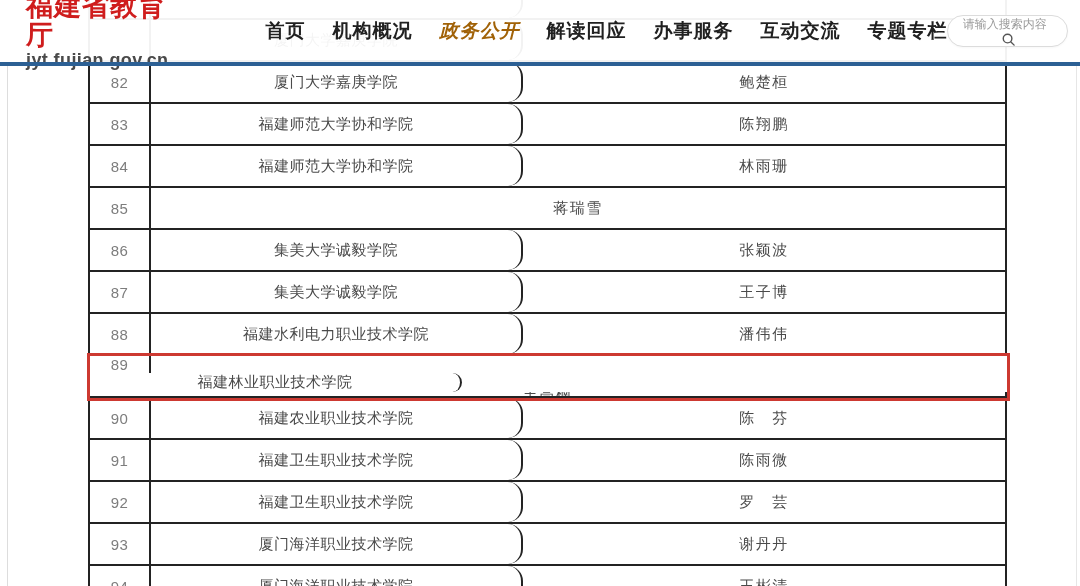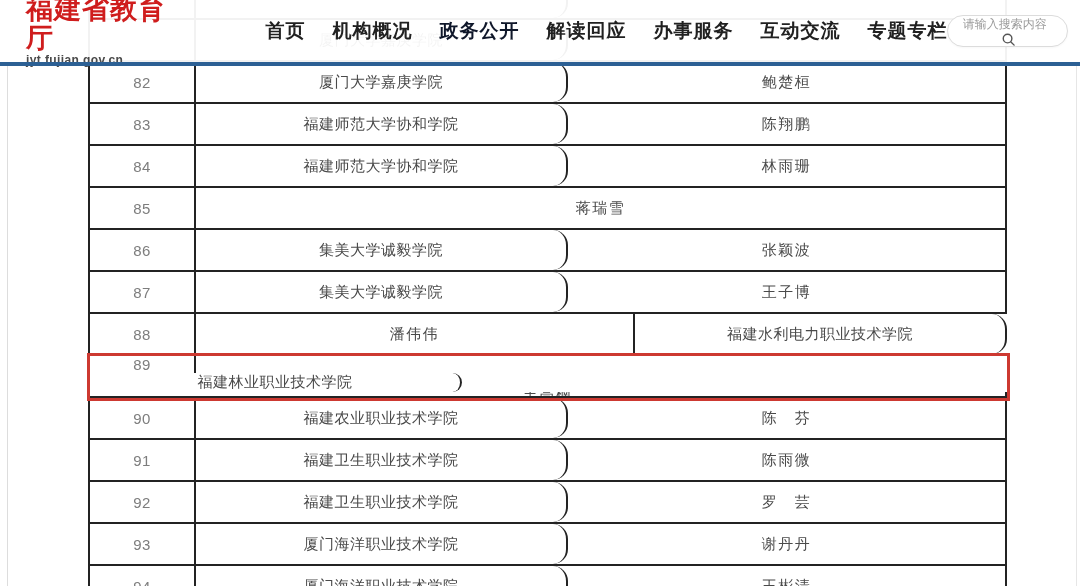--- a/index.html
+++ b/index.html
@@ -10,24 +10,24 @@
   .header{
     position:absolute;top:0;left:16px;right:0;height:62px;
     background:rgba(255,255,255,0.94);
     z-index:10;display:flex;align-items:center;padding:0 12px 0 10px;box-sizing:border-box;
   }
   .logo{display:flex;flex-direction:column;justify-content:center;line-height:1.05;}
   .logo-title{
     font-family:"DejaVu Serif","Liberation Serif",serif;
     font-weight:bold;font-size:27px;color:#cf1d1d;letter-spacing:1px;
   }
-  .logo-domain{font-size:12px;font-weight:bold;color:#4a4a4a;letter-spacing:0.4px;margin-top:2px;}
+  .logo-domain{font-size:18px;font-weight:bold;color:#4a4a4a;letter-spacing:0.4px;margin-top:2px;}
   .nav{display:flex;gap:27px;margin-left:86px;align-items:center;}
   .nav-item{font-size:19px;font-weight:bold;color:#212121;letter-spacing:1px;text-decoration:none;cursor:pointer;white-space:nowrap;}
-  .nav-item.active{color:#0f172a;}
+  .nav-item.active{color:#a16207;font-style:italic;}
   .search{
     margin-left:auto;width:130px;height:32px;box-sizing:border-box;
     border:1px solid #dcdcdc;border-radius:17px;background:#fff;
     display:flex;align-items:center;padding:0 10px;box-shadow:0 1px 2px rgba(0,0,0,0.03);flex-direction:column;
   }
   .search input{
     border:none;outline:none;width:90px;font-size:12px;color:#333;background:transparent;
     font-family:"Liberation Sans",sans-serif;
   }
   .search input::placeholder{color:#9a9a9a;}
@@ -41,21 +41,21 @@
   
   .table{
     position:absolute;left:88px;top:-22px;width:917px;z-index:1;
     border-left:2px solid #232323;box-sizing:content-box;
   }
   .row{display:flex;height:40px;border-bottom:2px solid #232323;background:#fff;}
   .cell{
     border-right:2px solid #232323;display:flex;align-items:center;justify-content:center;
     font-size:15px;color:#4a4a4a;box-sizing:border-box;overflow:hidden;white-space:nowrap;
   }
-  .cell.no{width:106px;color:#7d7d7d;letter-spacing:0.5px;}
+  .cell.no{width:61px;color:#7d7d7d;letter-spacing:0.5px;}
   .cell.school{width:372px;letter-spacing:0.5px;border-radius:15px;}
   .cell.name{flex:1;letter-spacing:1.5px;}
   .row.highlight{outline:3px solid #cd3931;outline-offset:0;position:relative;z-index:4;flex-direction:column;}
 </style>
 </head>
 <body>
 
 <div class="page">
 
   <div class="table">
@@ -93,22 +93,22 @@
         <div class="cell school">集美大学诚毅学院</div>
         <div class="cell name">张颖波</div>
       </div>
       <div class="row">
         <div class="cell no">87</div>
         <div class="cell school">集美大学诚毅学院</div>
         <div class="cell name">王子博</div>
       </div>
       <div class="row">
         <div class="cell no">88</div>
+        <div class="cell school">福建水利电力职业技术学院</div>
         <div class="cell name">潘伟伟</div>
-        <div class="cell school">福建水利电力职业技术学院</div>
       </div>
       <div class="row highlight">
         <div class="cell no">89</div>
         <div class="cell school">福建林业职业技术学院</div>
         <div class="cell name">王高楠</div>
       </div>
       <div class="row">
         <div class="cell no">90</div>
         <div class="cell school">福建农业职业技术学院</div>
         <div class="cell name">陈　芬</div>

